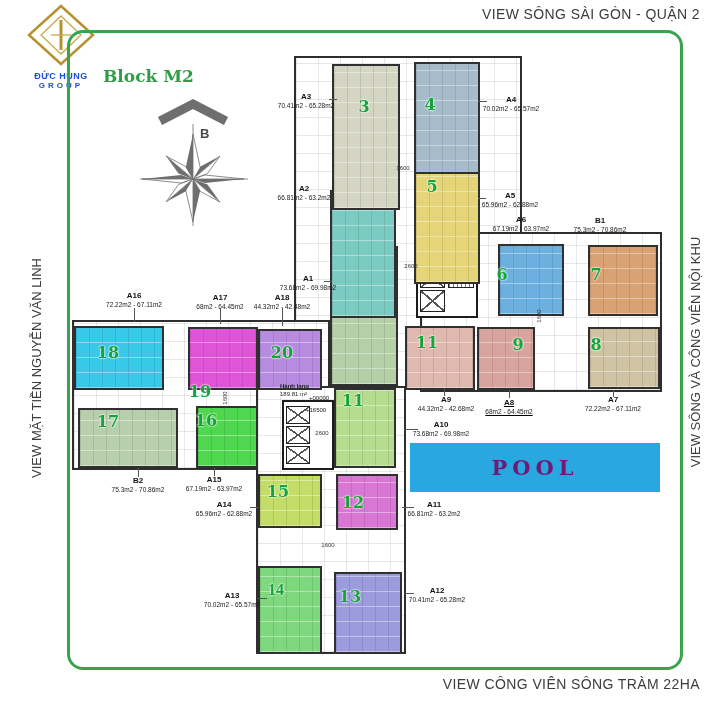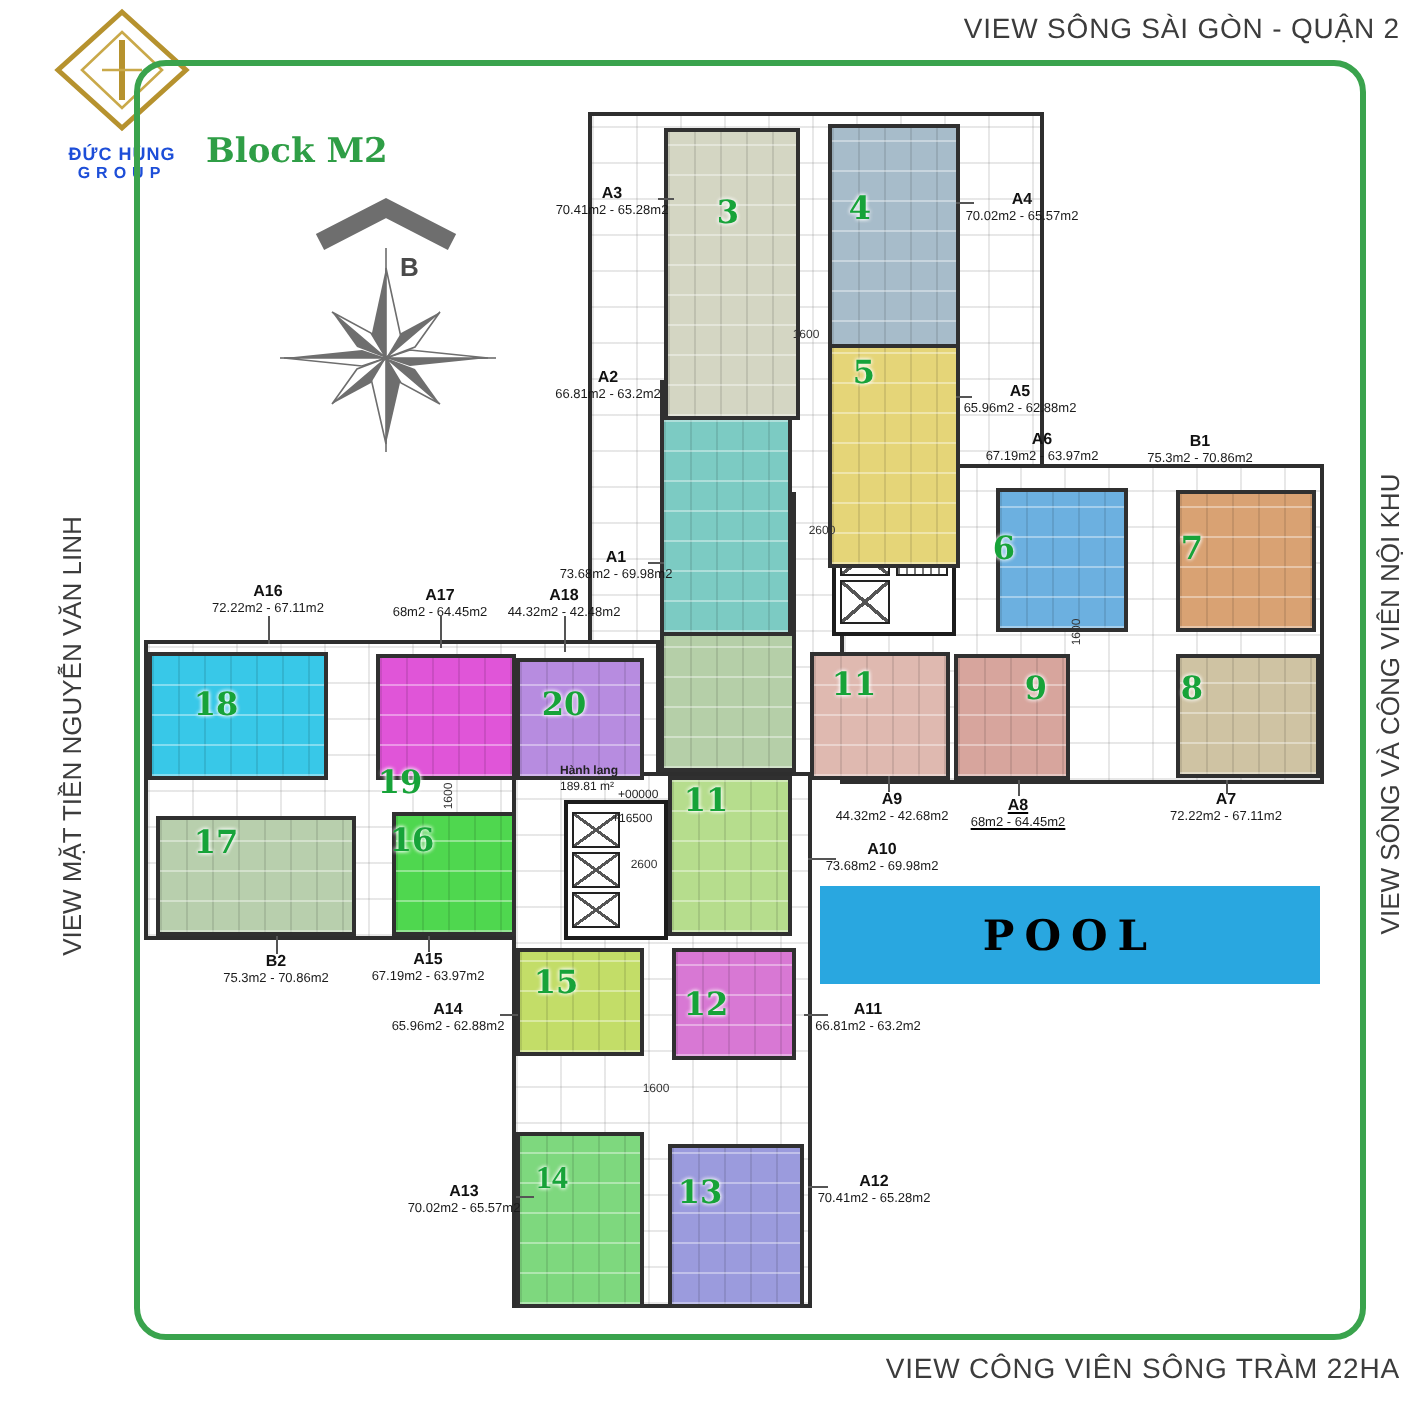--- a/index.html
+++ b/index.html
@@ -38,21 +38,21 @@
   .elev{position:absolute;box-sizing:border-box;border:1px solid #222;background-color:#fff;
         background-image:linear-gradient(to top right,transparent 47%,#555 47%,#555 53%,transparent 53%),
                          linear-gradient(to bottom right,transparent 47%,#555 47%,#555 53%,transparent 53%);}
   .stairs{position:absolute;box-sizing:border-box;border:1px solid #222;
         background:repeating-linear-gradient(90deg,#777 0 1px,#fff 1px 4px);}
   
   .corr{position:absolute;font-size:6px;color:#222;line-height:1.1;}
   .pool{position:absolute;left:410px;top:443px;width:250px;height:49px;background:#29a7e0;
         display:flex;align-items:center;justify-content:center;}
   .pool-label{font-family:"DejaVu Serif",serif;font-weight:bold;font-size:21px;
-        letter-spacing:5px;color:#000000;}
+        letter-spacing:5px;color:#701a75;}
   .compass{position:absolute;left:138px;top:94px;}
 </style>
 </head>
 <body>
 
 <div class="canvas">
 
   <div class="logo">
     <svg width="68" height="62" viewBox="0 0 68 62">
       <polygon points="34,2 66,31 34,60 2,31" fill="none" stroke="#b6922e" stroke-width="2.5"></polygon>

